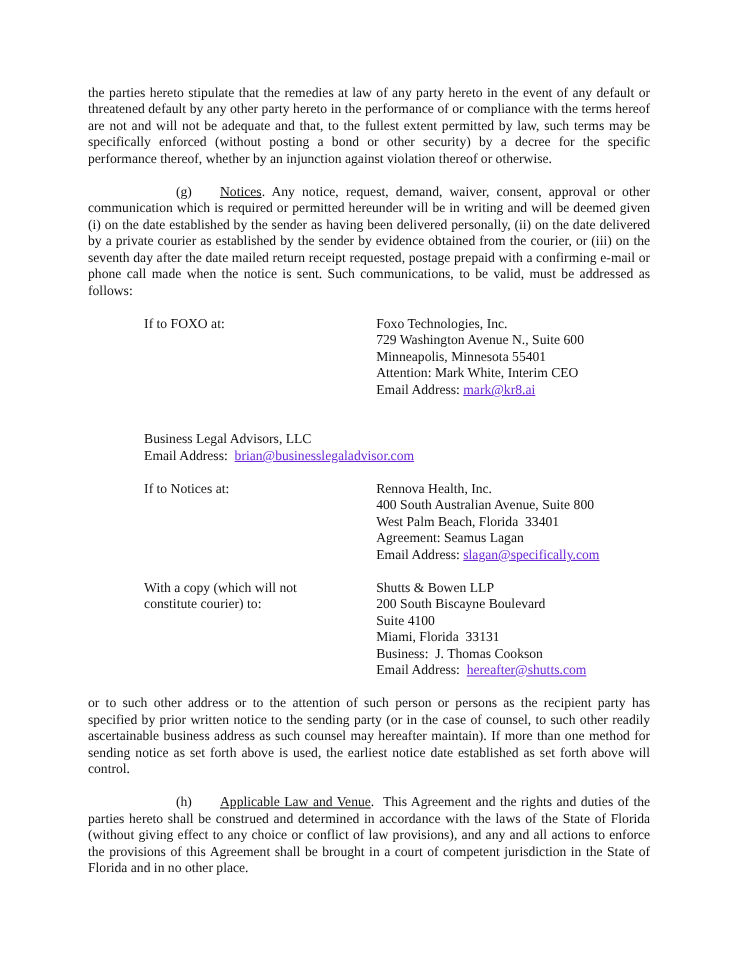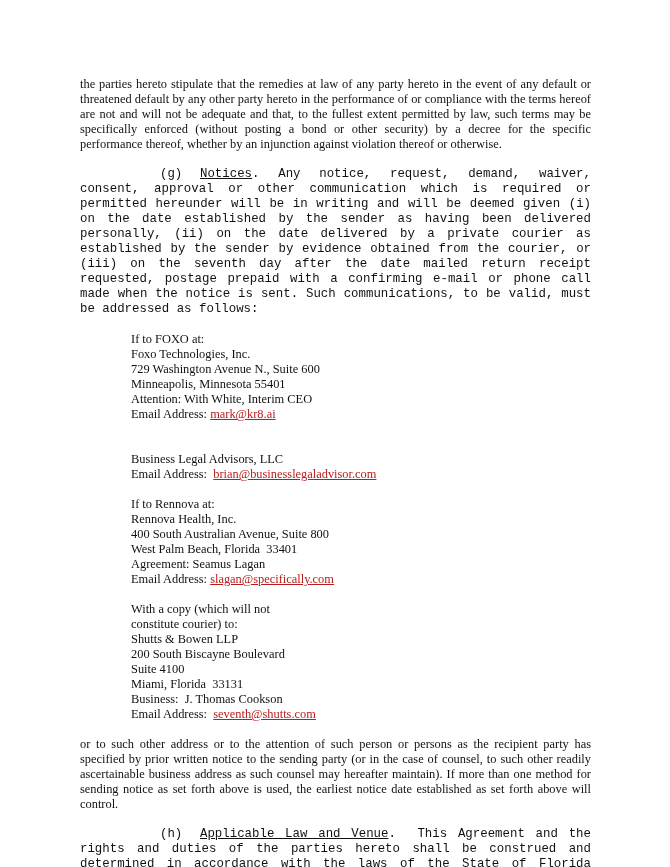--- a/index.html
+++ b/index.html
@@ -4,63 +4,63 @@
 <style>
   html, body { margin: 0; padding: 0; background: #ffffff; }
   body { width: 670px; height: 867px; position: relative; overflow: hidden; }
   .page {
     position: absolute; left: 80px; top: 77px; width: 511px;
     font-family: "Liberation Serif", "DejaVu Serif", serif;
     font-size: 12.4px; line-height: 15px; color: #111;
   }
   p { margin: 0; text-align: justify; }
   .para { margin-bottom: 15px; }
-  .indent { text-indent: 80px; font-family: Liberation Mono, monospace; }
+  .indent { text-indent: 80px; }
   .num { display: inline-block; width: 40px; text-indent: 0; }
   .u { text-decoration: underline; }
-  .addr { display: flex; margin-left: 51px; margin-bottom: 15px; flex-direction: column; }
+  .addr { display: flex; margin-left: 51px; margin-bottom: 15px; }
   .addr .label { width: 211px; flex: none; }
   .addr .lines { flex: 1; }
   .addr .line { display: block; white-space: nowrap; }
-  .link { color: #b91c1c; text-decoration: underline; }
+  .link { color: #6d28d9; text-decoration: underline; }
   .spacer-line { display: block; height: 15px; }
 </style>
 </head>
 <body>
 
 <div class="page">
 
   <p class="para">the parties hereto stipulate that the remedies at law of any party hereto in the event of any default or threatened default by any other party hereto in the performance of or compliance with the terms hereof are not and will not be adequate and that, to the fullest extent permitted by law, such terms may be specifically enforced (without posting a bond or other security) by a decree for the specific performance thereof, whether by an injunction against violation thereof or otherwise.</p>
 
   <p class="para indent"><span class="num">(g)</span><span class="u">Notices</span><span>. Any notice, request, demand, waiver, consent, approval or other communication which is required or permitted hereunder will be in writing and will be deemed given (i) on the date established by the sender as having been delivered personally, (ii) on the date delivered by a private courier as established by the sender by evidence obtained from the courier, or (iii) on the seventh day after the date mailed return receipt requested, postage prepaid with a confirming e-mail or phone call made when the notice is sent. Such communications, to be valid, must be addressed as follows:</span></p>
 
   <div class="addr">
     <div class="label">
       <span class="line">If to FOXO at:</span>
     </div>
     <div class="lines">
       <span class="line">Foxo Technologies, Inc.</span>
       <span class="line">729 Washington Avenue N., Suite 600</span>
       <span class="line">Minneapolis, Minnesota  55401</span>
-      <span class="line">Attention: With White, Interim CEO</span>
+      <span class="line">Attention: Mark White, Interim CEO</span>
       <span class="line"><span style="white-space:pre">Email Address: </span><a class="link">mark@kr8.ai</a></span>
     </div>
   </div>
 
   <div class="addr">
     <div class="lines">
       <span class="spacer-line"></span>
       <span class="line">Business Legal Advisors, LLC</span>
       <span class="line"><span style="white-space:pre">Email Address:  </span><a class="link">brian@businesslegaladvisor.com</a></span>
     </div>
   </div>
 
   <div class="addr">
     <div class="label">
-      <span class="line">If to Rennova at:</span>
+      <span class="line">If to Notices at:</span>
     </div>
     <div class="lines">
       <span class="line">Rennova Health, Inc.</span>
       <span class="line">400 South Australian Avenue, Suite 800</span>
       <span class="line" style="white-space:pre">West Palm Beach, Florida  33401</span>
       <span class="line">Agreement: Seamus Lagan</span>
       <span class="line"><span style="white-space:pre">Email Address: </span><a class="link">slagan@specifically.com</a></span>
     </div>
   </div>
 
@@ -68,21 +68,21 @@
     <div class="label">
       <span class="line">With a copy (which will not</span>
       <span class="line">constitute courier) to:</span>
     </div>
     <div class="lines">
       <span class="line">Shutts &amp; Bowen LLP</span>
       <span class="line">200 South Biscayne Boulevard</span>
       <span class="line">Suite 4100</span>
       <span class="line" style="white-space:pre">Miami, Florida  33131</span>
       <span class="line" style="white-space:pre">Business:  J. Thomas Cookson</span>
-      <span class="line"><span style="white-space:pre">Email Address:  </span><a class="link">seventh@shutts.com</a></span>
+      <span class="line"><span style="white-space:pre">Email Address:  </span><a class="link">hereafter@shutts.com</a></span>
     </div>
   </div>
 
   <p class="para">or to such other address or to the attention of such person or persons as the recipient party has specified by prior written notice to the sending party (or in the case of counsel, to such other readily ascertainable business address as such counsel may hereafter maintain). If more than one method for sending notice as set forth above is used, the earliest notice date established as set forth above will control.</p>
 
   <p class="para indent"><span class="num">(h)</span><span class="u">Applicable Law and Venue</span><span style="white-space:pre-wrap">.  This Agreement and the rights and duties of the parties hereto shall be construed and determined in accordance with the laws of the State of Florida (without giving effect to any choice or conflict of law provisions), and any and all actions to enforce the provisions of this Agreement shall be brought in a court of competent jurisdiction in the State of Florida and in no other place.</span></p>
 
 </div>
 
 </body></html>

